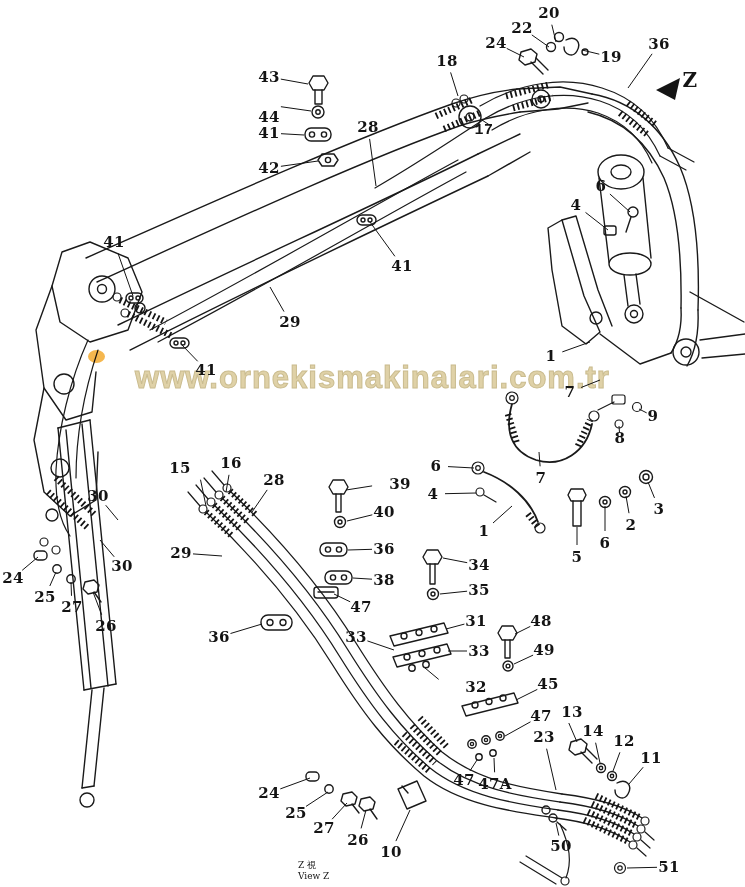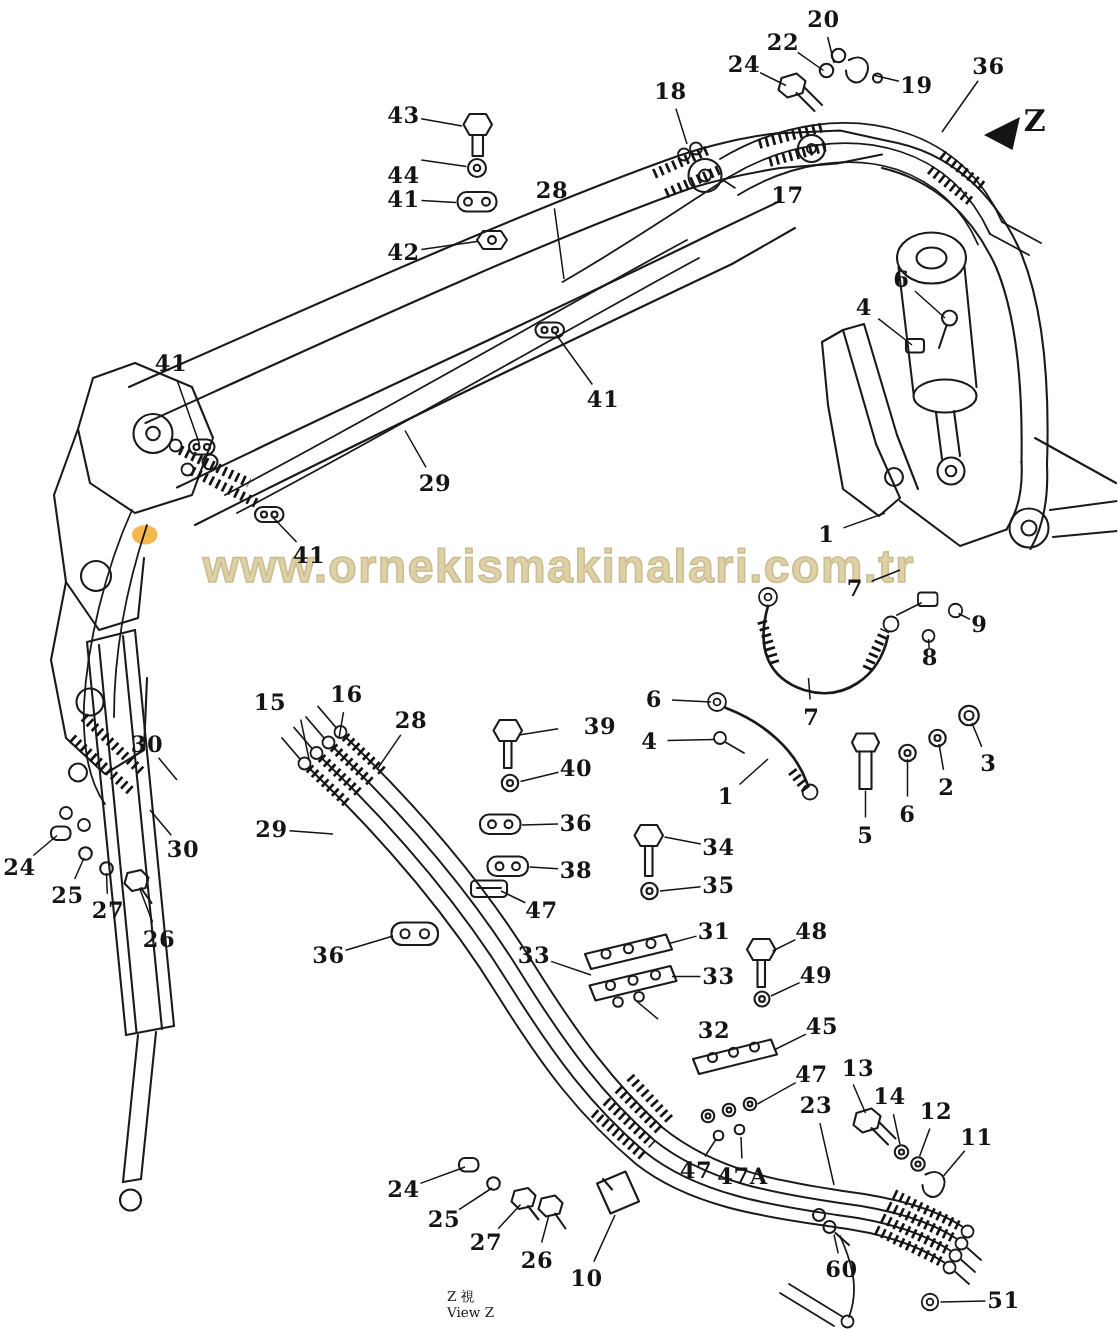--- a/index.html
+++ b/index.html
@@ -412,21 +412,21 @@
       <div class="callout" style="left: 496px; top: 43px;">24</div>
       <div class="callout" style="left: 611px; top: 57px;">19</div>
       <div class="callout" style="left: 659px; top: 44px;">36</div>
       <div class="callout big" style="left: 690px; top: 80px;">Z</div>
       <div class="callout" style="left: 447px; top: 61px;">18</div>
       <div class="callout" style="left: 269px; top: 77px;">43</div>
       <div class="callout" style="left: 269px; top: 105px; margin-top: 12px;">44</div>
       <div class="callout" style="left: 269px; top: 133px;">41</div>
       <div class="callout" style="left: 269px; top: 168px;">42</div>
       <div class="callout" style="left: 368px; top: 127px;">28</div>
-      <div class="callout" style="left: 525px; top: 130px;">17</div>
+      <div class="callout" style="left: 484px; top: 130px; font-family: Liberation Mono, monospace;">17</div>
       <div class="callout" style="left: 601px; top: 186px;">6</div>
       <div class="callout" style="left: 576px; top: 205px;">4</div>
       <div class="callout" style="left: 114px; top: 242px;">41</div>
       <div class="callout" style="left: 402px; top: 266px;">41</div>
       <div class="callout" style="left: 290px; top: 322px;">29</div>
       <div class="callout" style="left: 206px; top: 370px;">41</div>
       <div class="callout" style="left: 551px; top: 356px;">1</div>
       <div class="callout" style="left: 570px; top: 392px;">7</div>
       <div class="callout" style="left: 653px; top: 416px;">9</div>
       <div class="callout" style="left: 620px; top: 438px;">8</div>
@@ -469,21 +469,21 @@
       <div class="callout" style="left: 593px; top: 731px;">14</div>
       <div class="callout" style="left: 624px; top: 741px;">12</div>
       <div class="callout" style="left: 651px; top: 758px;">11</div>
       <div class="callout" style="left: 464px; top: 780px;">47</div>
       <div class="callout" style="left: 495px; top: 784px;">47A</div>
       <div class="callout" style="left: 269px; top: 793px;">24</div>
       <div class="callout" style="left: 296px; top: 813px;">25</div>
       <div class="callout" style="left: 324px; top: 828px;">27</div>
       <div class="callout" style="left: 358px; top: 840px;">26</div>
       <div class="callout" style="left: 391px; top: 852px;">10</div>
-      <div class="callout" style="left: 561px; top: 846px;">60</div>
+      <div class="callout" style="left: 561px; top: 846px;">50</div>
       <div class="callout" style="left: 669px; top: 867px;">51</div>
     </div>
 
   <div class="caption">
     <div>Z 視</div>
     <div>View Z</div>
   </div>
 
 </div>
 

